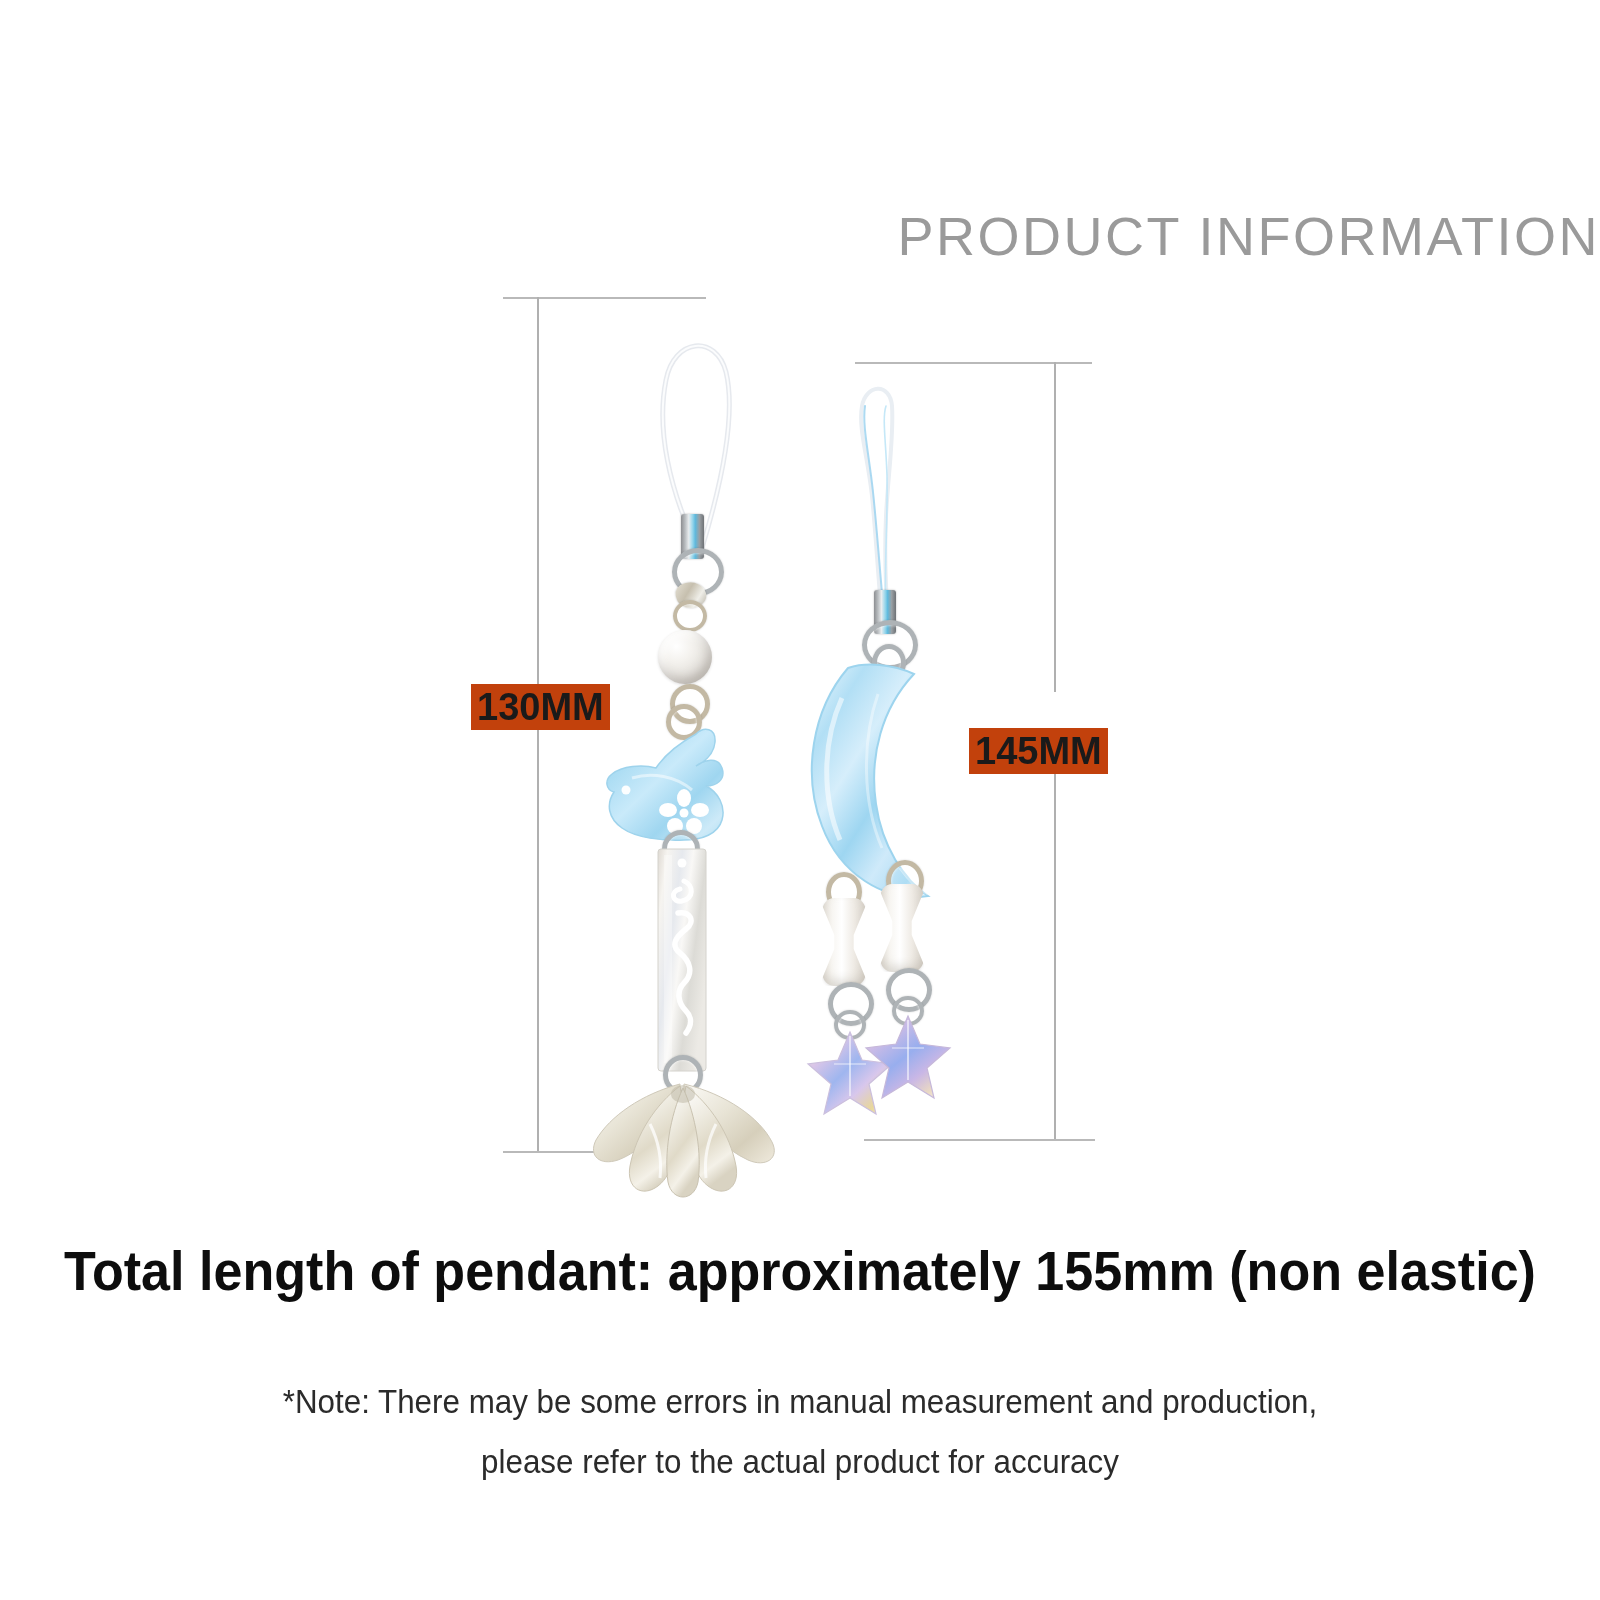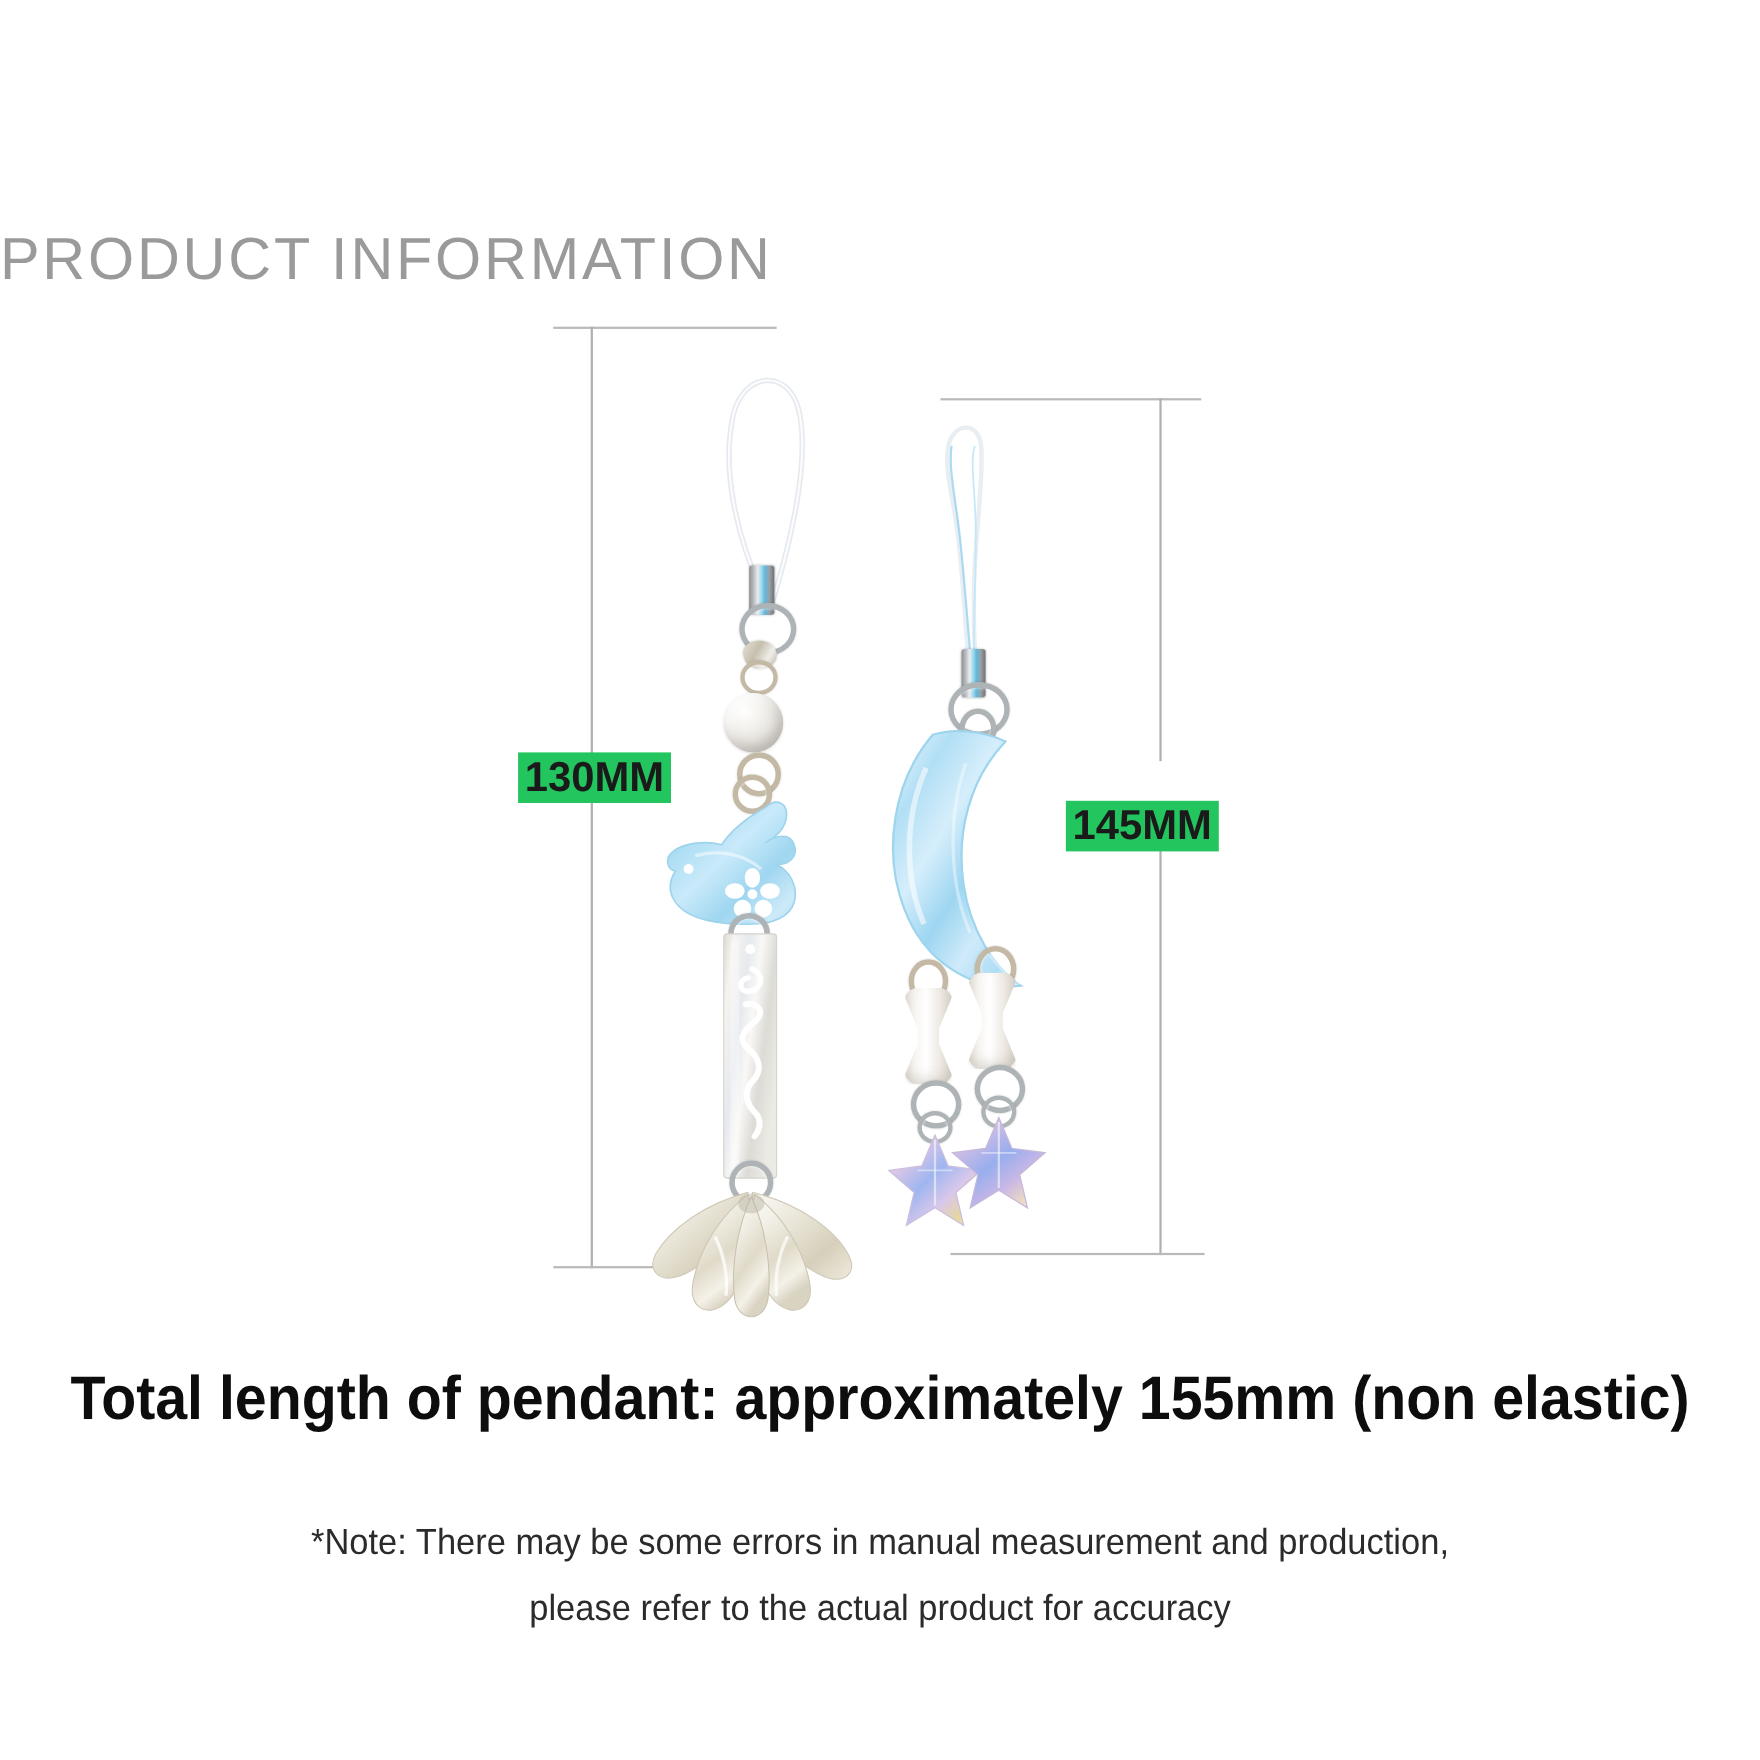--- a/index.html
+++ b/index.html
@@ -15,21 +15,21 @@
     font-family: "Liberation Sans", sans-serif;
     -webkit-font-smoothing: antialiased;
   }
 
   
   #page-title {
     position: absolute;
     left: 0;
     top: 205px;
     width: 1600px;
-    text-align: left;
+    text-align: right;
     font-family: "Liberation Sans", sans-serif;
     font-size: 54px;
     font-weight: 300;
     letter-spacing: 2.5px;
     color: #9a9a9a;
     white-space: nowrap;
   }
 
   
   .dim-line-h {
@@ -42,21 +42,21 @@
     width: 2px;
     background: #b0b0b0;
   }
   .dim-label {
     position: absolute;
     font-family: "Liberation Sans", sans-serif;
     font-weight: bold;
     font-size: 38px;
     color: #1a1a1a;
     letter-spacing: 0px;
-    background: #22c55e;
+    background: #c2410c;
     padding: 4px 6px;
     white-space: nowrap;
     line-height: 1;
   }
 
   
   .pendant {
     position: absolute;
   }
 

